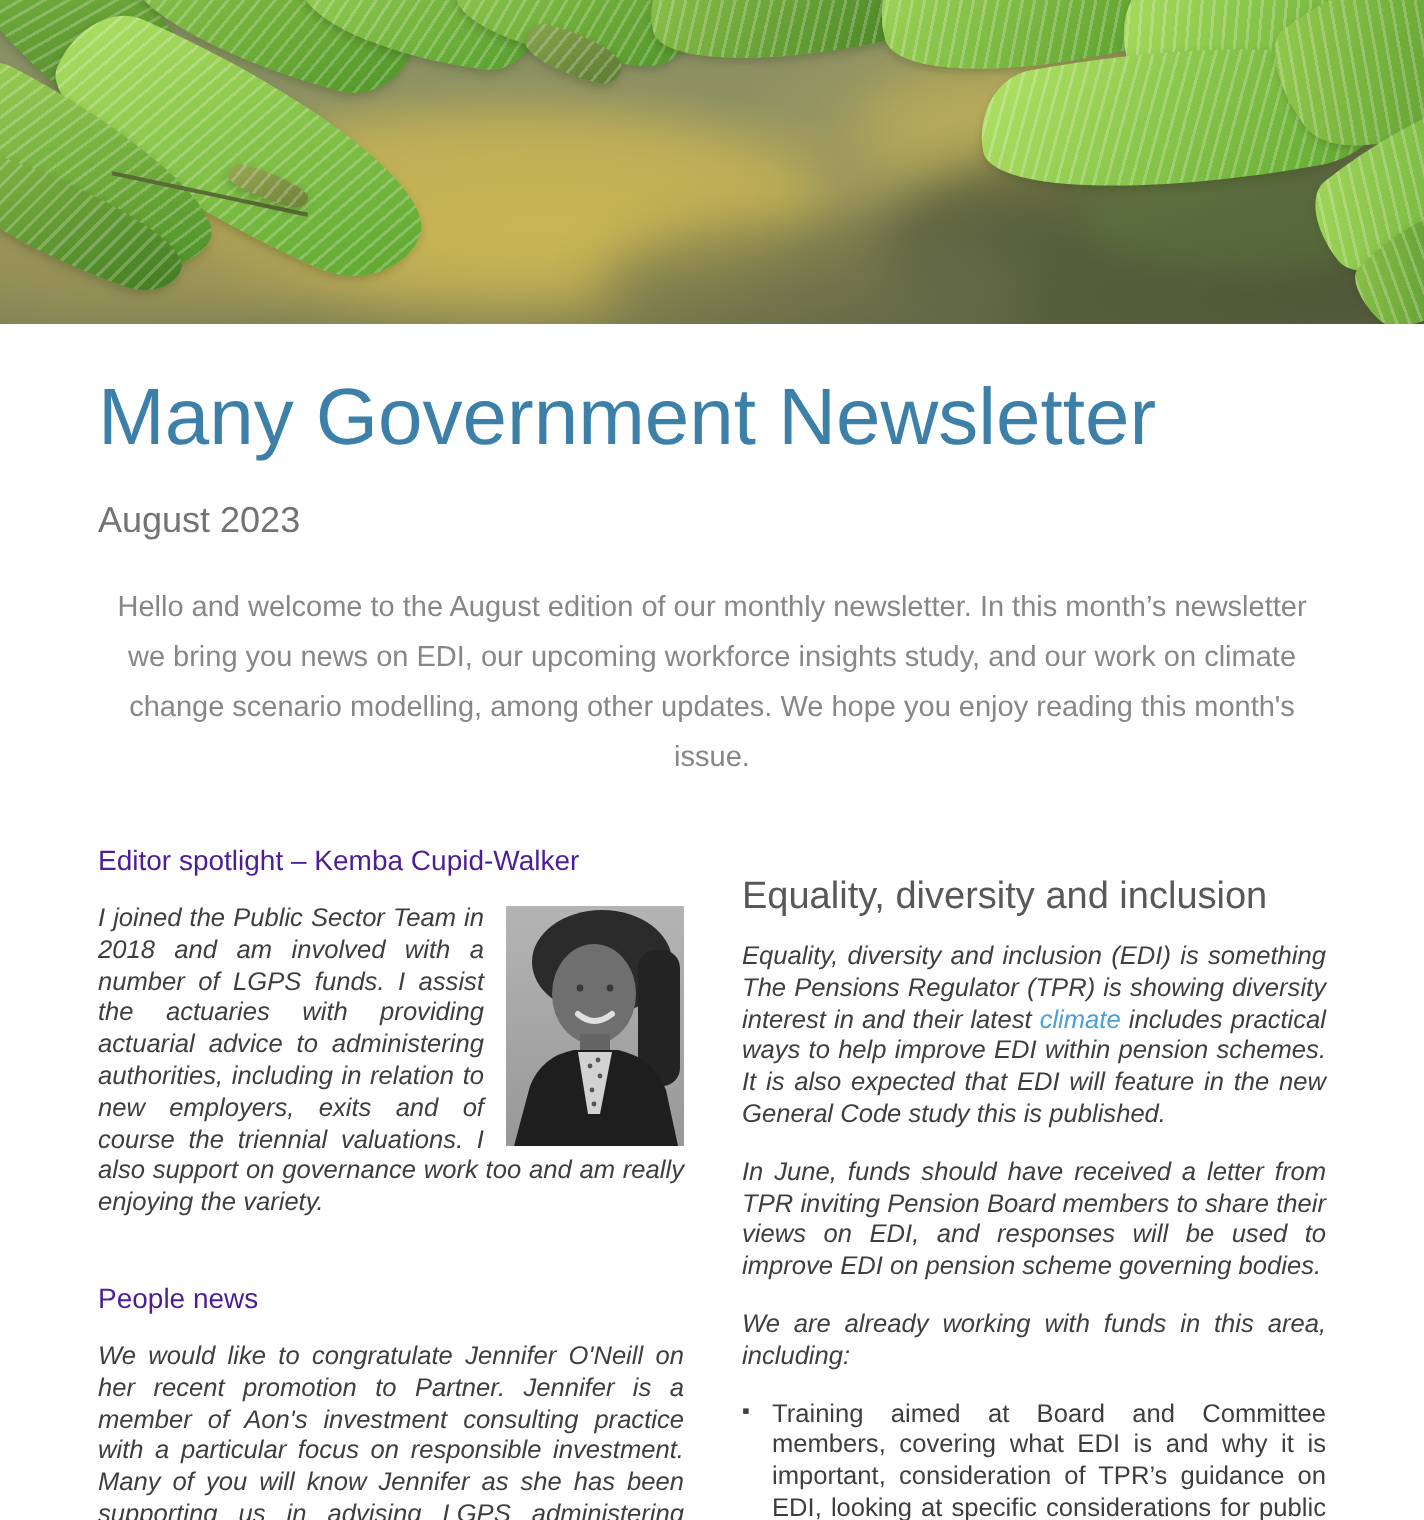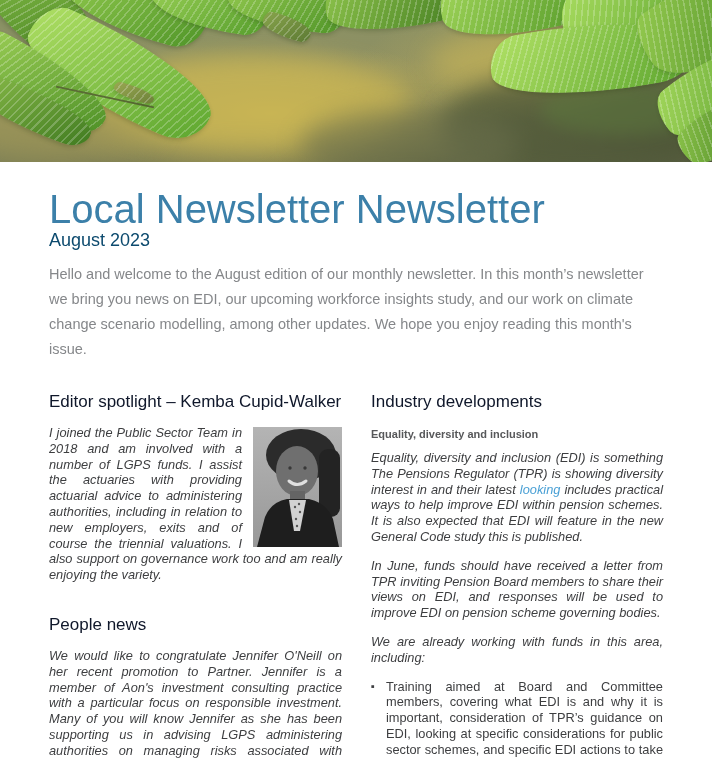--- a/index.html
+++ b/index.html
@@ -41,47 +41,49 @@
   .content { padding:0 49px; }
 
   h1.title {
     margin-top:26px;
     font-size:40px;
     font-weight:400;
     color:#3c80a9;
     line-height:1.05;
   }
   .date {
+    margin-top:20px;
     font-size:18px;
-    color:#0c4a6e;
+    color:#737373;
   }
   .intro {
-    margin-top:11px;
+    margin-top:21px;
     font-size:14.5px;
     line-height:25px;
     color:#85878a;
+    text-align:center;
   }
 
   .columns {
     display:grid;
     grid-template-columns:293px 292px;
     column-gap:29px;
     margin-top:30px;
   }
 
   h2.section {
-    font-size:17px;
+    font-size:14px;
     font-weight:400;
-    color:#0f172a;
+    color:#4c1d95;
     margin:0 0 13px 0;
   }
   h2.section.mt { margin-top:32px; }
   h3.sub {
-    font-size:11px;
-    font-weight:700;
+    font-size:19px;
+    font-weight:400;
     color:#57585a;
     margin:17px 0 10px 0;
   }
   p.body {
     font-size:12.8px;
     line-height:15.8px;
     color:#3d3e40;
     text-align:justify;
     margin:0 0 13px 0;
     font-style:italic;
@@ -142,21 +144,21 @@
     <div class="leaf" style="left:440px;top:-35px;width:160px;height:70px;transform:rotate(-14deg);--c1:#a2d65a;--c2:#529828;"></div>
     <div class="leaf" style="left:560px;top:-32px;width:170px;height:75px;transform:rotate(-20deg);--c1:#aadd60;--c2:#57a02c;"></div>
     <div class="leaf" style="left:490px;top:22px;width:205px;height:72px;transform:rotate(-10deg);--c1:#b2e266;--c2:#5ca52e;"></div>
     <div class="leaf" style="left:640px;top:-20px;width:130px;height:90px;transform:rotate(-35deg);--c1:#96cc50;--c2:#4a8a25;"></div>
     <div class="leaf" style="left:655px;top:55px;width:130px;height:70px;transform:rotate(-38deg);--c1:#a4d85c;--c2:#52982a;"></div>
     <div class="leaf" style="left:678px;top:108px;width:75px;height:50px;transform:rotate(-45deg);--c1:#8cc44a;--c2:#447f22;"></div>
   </div>
 
   <div class="content">
 
-    <h1 class="title">Local Newsletter Newsletter</h1>
+    <h1 class="title">Many Government Newsletter</h1>
     <div class="date">August 2023</div>
     <p class="intro">Hello and welcome to the August edition of our monthly newsletter. In this month’s newsletter we bring you news on EDI, our upcoming workforce insights study, and our work on climate change scenario modelling, among other updates. We hope you enjoy reading this month's issue.</p>
 
     <div class="columns">
 
       <div class="col">
         <h2 class="section">Editor spotlight – Kemba Cupid-Walker</h2>
         <p class="body">
           <svg class="photo" viewBox="0 0 89 120" xmlns="http://www.w3.org/2000/svg">
             <defs>
@@ -181,24 +183,23 @@
               <circle cx="46" cy="77" r="1.2" fill="#555"></circle>
             <circle cx="44" cy="99" r="1.2" fill="#555"></circle>
           </svg><span>I joined the Public Sector Team in 2018 and am involved with a number of LGPS funds. I assist the actuaries with providing actuarial advice to administering authorities, including in relation to new employers, exits and of course the triennial valuations. I also support on governance work too and am really enjoying the variety.</span>
         </p>
 
         <h2 class="section mt">People news</h2>
         <p class="body">We would like to congratulate Jennifer O'Neill on her recent promotion to Partner. Jennifer is a member of Aon's investment consulting practice with a particular focus on responsible investment. Many of you will know Jennifer as she has been supporting us in advising LGPS administering authorities on managing risks associated with climate change, as well as delivering climate scenario modelling results and insights as part of the 2022 actuarial valuations.</p>
       </div>
 
       <div class="col">
-        <h2 class="section">Industry developments</h2>
         <h3 class="sub" style="margin-top:16px">Equality, diversity and inclusion</h3>
 
-        <p class="body"><span>Equality, diversity and inclusion (EDI) is something The Pensions Regulator (TPR) is showing diversity interest in and their latest </span><a class="link">looking</a><span> includes practical ways to help improve EDI within pension schemes. It is also expected that EDI will feature in the new General Code study this is published.</span></p>
+        <p class="body"><span>Equality, diversity and inclusion (EDI) is something The Pensions Regulator (TPR) is showing diversity interest in and their latest </span><a class="link">climate</a><span> includes practical ways to help improve EDI within pension schemes. It is also expected that EDI will feature in the new General Code study this is published.</span></p>
 
         <p class="body">In June, funds should have received a letter from TPR inviting Pension Board members to share their views on EDI, and responses will be used to improve EDI on pension scheme governing bodies.</p>
 
         <p class="body">We are already working with funds in this area, including:</p>
 
         <ul class="bullets">
           <li>Training aimed at Board and Committee members, covering what EDI is and why it is important, consideration of TPR’s guidance on EDI, looking at specific considerations for public sector schemes, and specific EDI actions to take at fund level.</li>
 
         </ul>
       </div>

